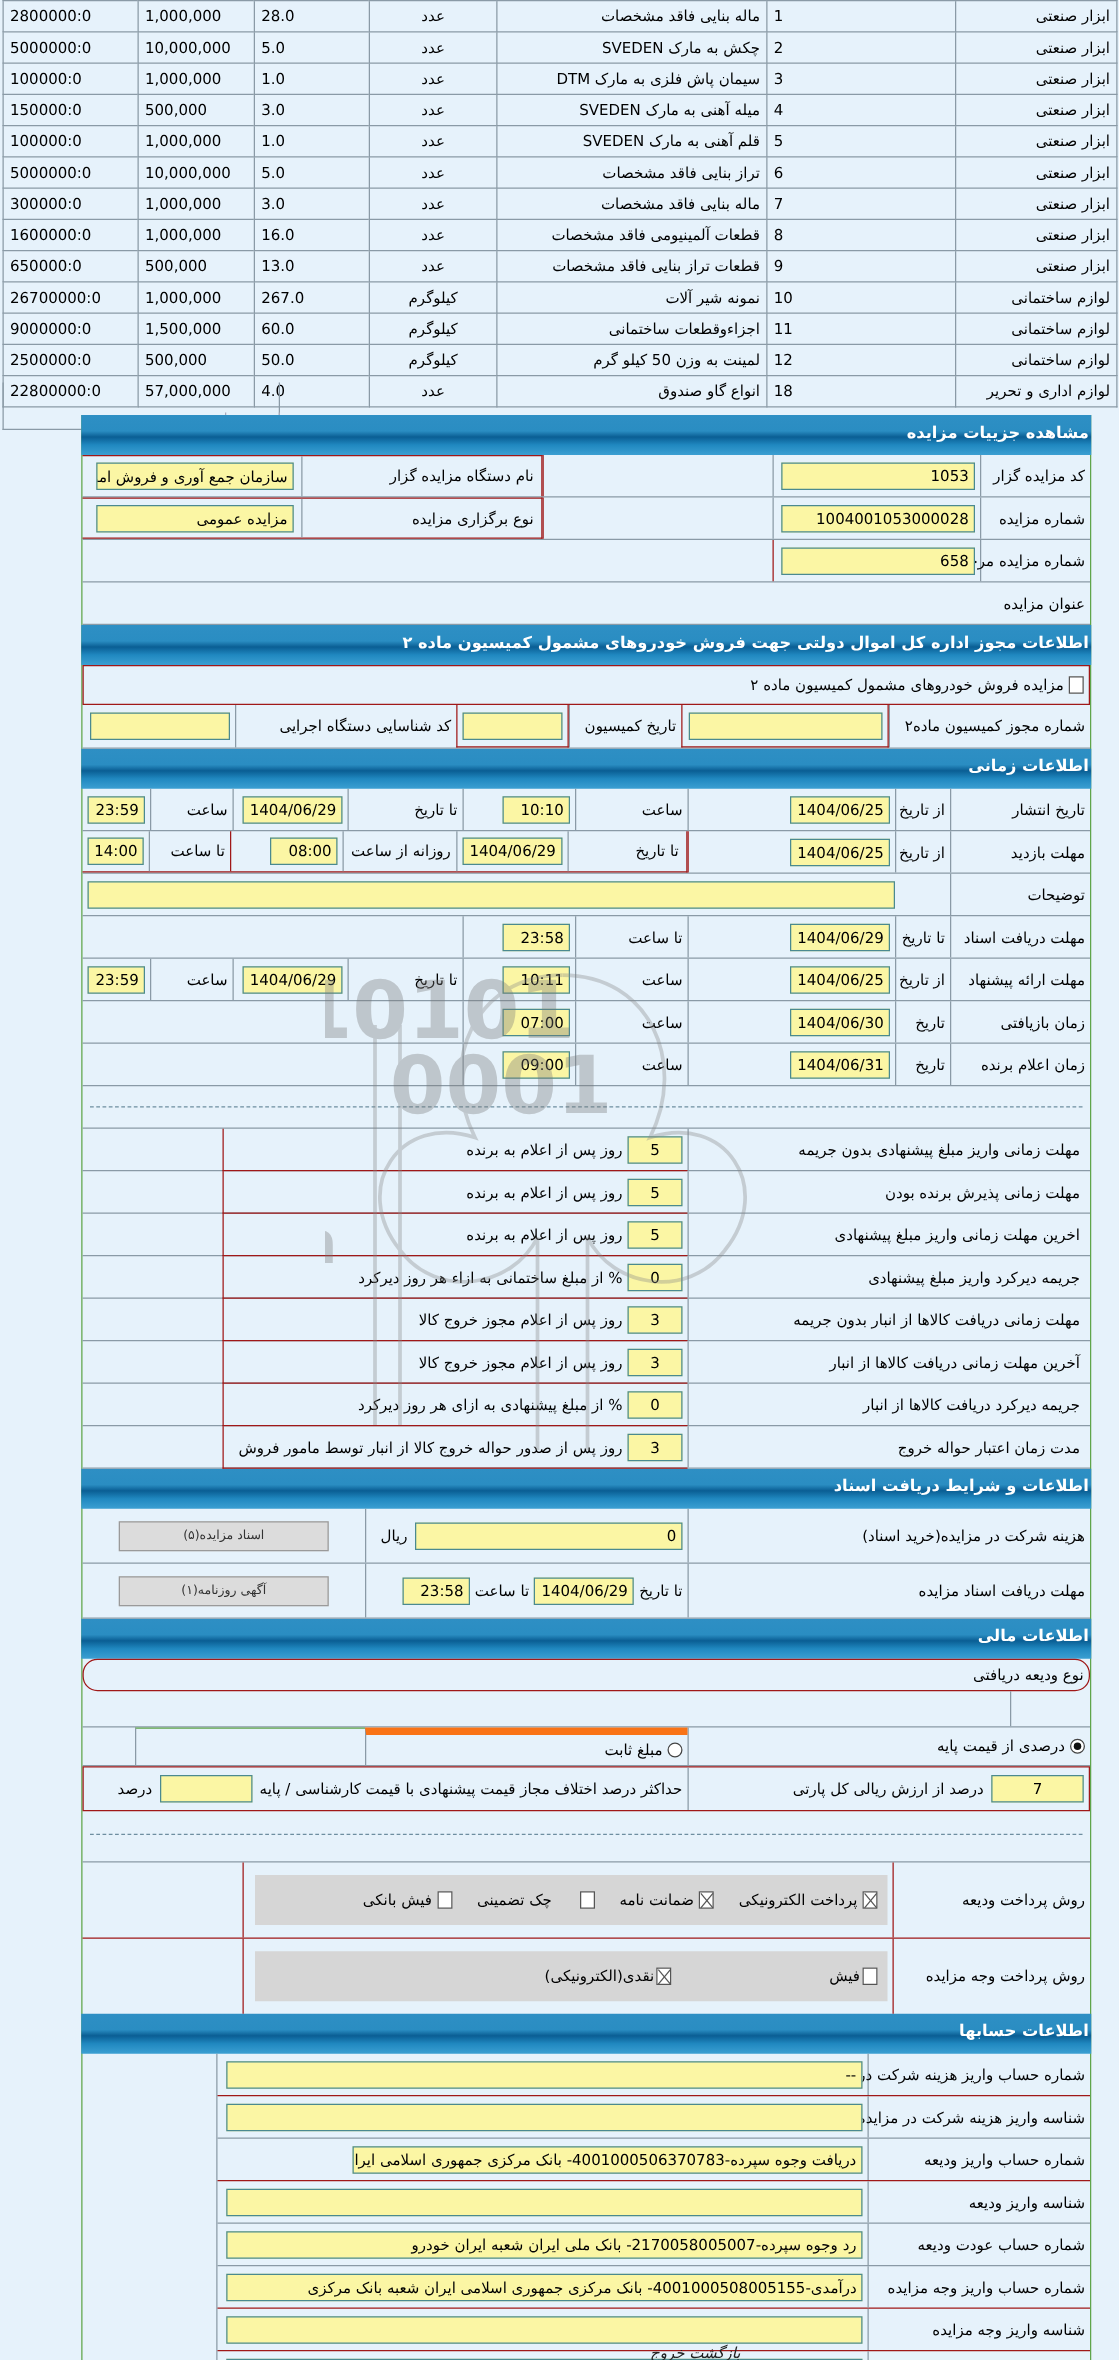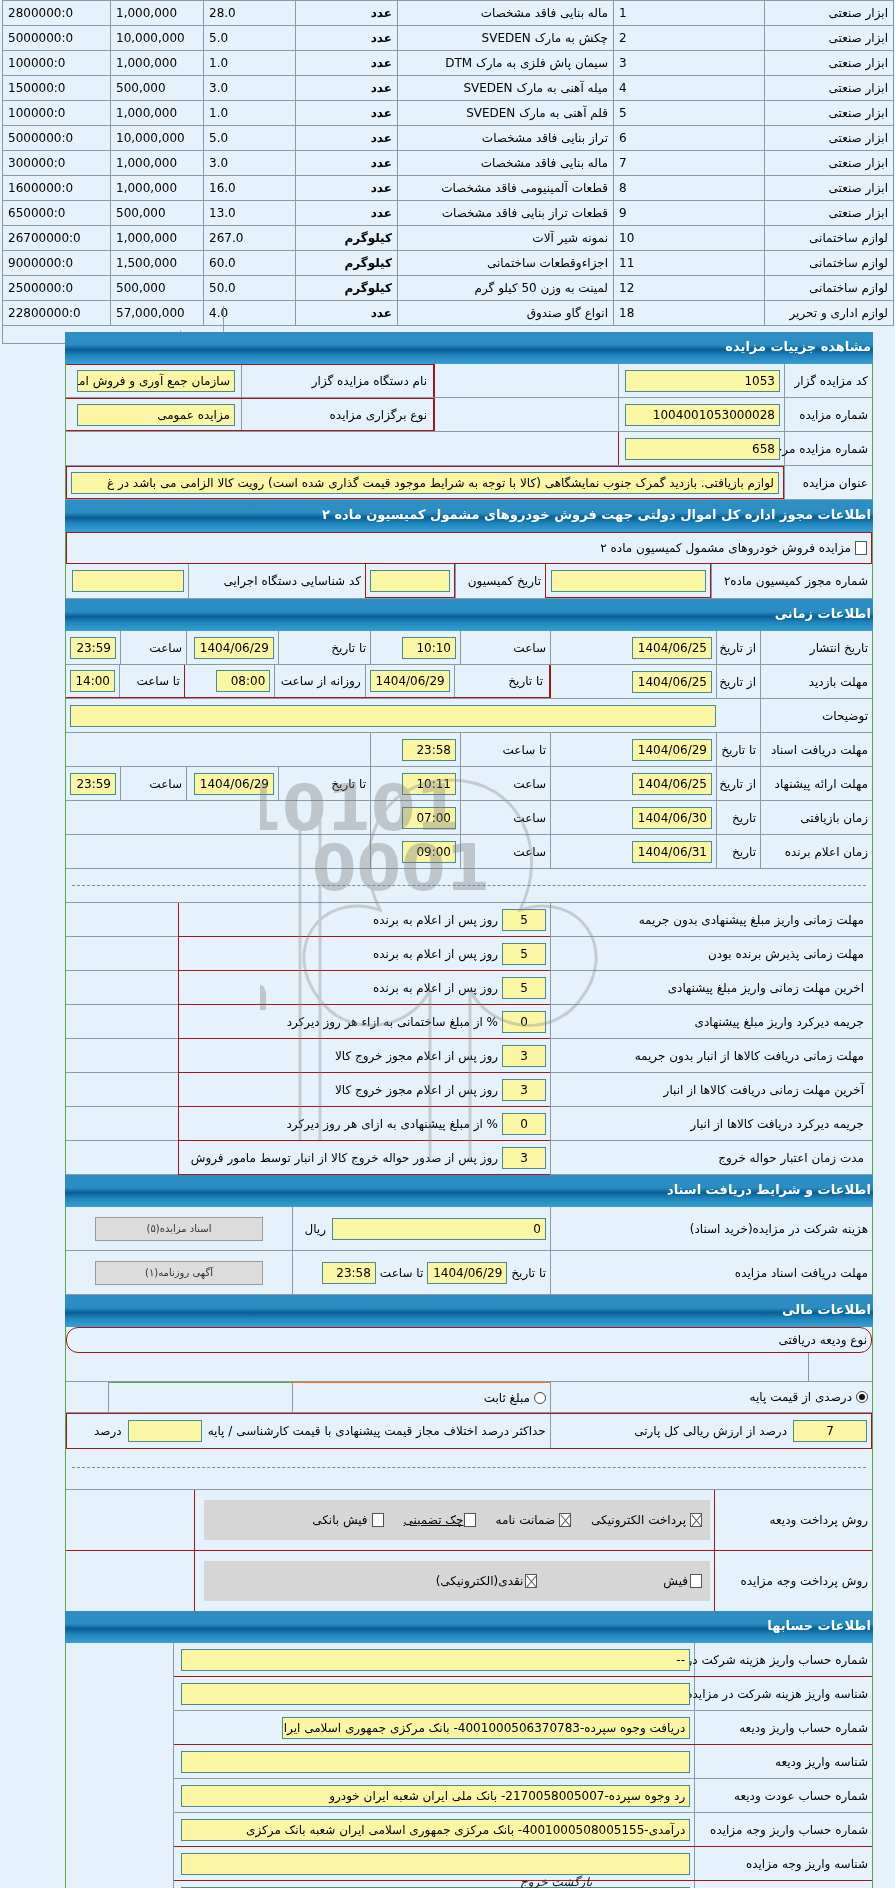--- a/index.html
+++ b/index.html
@@ -17,21 +17,21 @@
     border-collapse:collapse; table-layout:fixed;
     direction:rtl; background:#e6f2fb;
   }
   table.goods th, table.goods td {
     border:1px solid #8a9aa6; height:24px; padding:0 5px;
     font-size:12px; white-space:nowrap; overflow:hidden;
   }
   table.goods th { height:13px; background:#b6cddd; font-weight:bold; font-size:12px; vertical-align:bottom; line-height:12px;}
   table.goods td.num { text-align:left; direction:ltr; }
   table.goods td.c-ref { text-align:left; direction:ltr; }
-  table.goods td.c-unit { text-align:right;font-weight:bold; }
+  table.goods td.c-unit { text-align:center; }
   table.goods td.c-desc { text-align:right; }
   table.goods td.c-group { text-align:right; }
 
   
   .main {
     position:absolute; left:65px; width:806px; top:332px;
     border-left:1px solid #5fa54a; border-right:1px solid #5fa54a;
   }
   .section-head {
     height:32px; line-height:30px; color:#fff; font-weight:bold; font-size:13px;
@@ -243,23 +243,20 @@
   </div>
   <div class="row" style="height:33px;">
     <div class="cell" style="width:88px;">شماره مزایده مرجع</div>
     <div class="cell" style="width:166px;border-left:1px solid #a01818;">
         <div class="yel" style="width:155px;">658</div>
       </div>
     <div class="cell" style="width:552px;border-left:none;"></div>
   </div>
   <div class="row" style="height:33px;">
     <div class="cell" style="width:88px;">عنوان مزایده</div>
-    <div class="cell red-box" style="width:718px;">
-        <div class="yel rtl" style="width:708px;">لوازم بازیافتی. بازدید گمرک جنوب نمایشگاهی  (کالا با توجه به شرایط موجود قیمت گذاری شده است) رویت کالا الزامی می باشد در غ</div>
-      </div>
   </div>
 
   <div class="section-head">اطلاعات مجوز اداره کل اموال دولتی جهت فروش خودروهای مشمول کمیسیون ماده ۲</div>
   <div class="row red-box" style="height:30px;border-left:none;border-right:none;">
     <div class="cell" style="width:806px;border:none;gap:4px;">
       <span class="chk"></span>
       <span>مزایده فروش خودروهای مشمول کمیسیون ماده ۲</span>
     </div>
   </div>
   <div class="row" style="height:34px;">
@@ -479,21 +476,21 @@
     <div class="cell" style="width:806px;border:none;">نوع ودیعه دریافتی</div>
   </div>
   <div class="row" style="height:28px;border-bottom:none;">
     <div class="cell" style="width:64px;border-left:1px solid #8a9aa6;"></div>
   </div>
   <div class="row" style="height:30px;border-top:1px solid #8a9aa6;">
     <div class="cell" style="width:322px;gap:4px;">
       <span class="radio on"></span>
       <span>درصدی از قیمت پایه</span>
     </div>
-    <div class="cell" style="width:258px;gap:4px;border-top:1px solid #f97316;text-align:right;">
+    <div class="cell" style="width:258px;gap:4px;border-top:6px solid #f97316;text-align:right;">
       <span class="radio"></span>
       <span>مبلغ ثابت</span>
     </div>
     <div class="cell" style="width:184px;border-top:1px solid #5fa54a;"></div>
     <div class="cell" style="width:42px;"></div>
   </div>
   <div class="row red-box" style="height:34px;border-left:none;border-right:none;border-bottom:1px solid #8a9aa6;">
     <div class="cell" style="width:322px;gap:6px;">
       <div class="yel center" style="width:74px;">7</div>
       <span>درصد از ارزش ریالی کل پارتی</span>
@@ -512,21 +509,21 @@
     <div class="cell" style="width:520px;border-left:1px solid #a01818;">
       <div class="gray-panel" id="deposit-methods" style="width:506px;">
           <span style="display: inline-flex; align-items: center; gap: 4px; margin-left: 14px;">
             <span class="chk x"></span>
             <span>پرداخت الکترونیکی</span>
           </span>
           <span style="display: inline-flex; align-items: center; gap: 4px; margin-left: 14px;">
             <span class="chk x"></span>
             <span>ضمانت نامه</span>
           </span>
-          <span style="display: inline-flex; align-items: center; gap: 0; margin-left: 14px; text-decoration: underline;">
+          <span style="display: inline-flex; align-items: center; gap: 22px; margin-left: 14px;">
             <span class="chk"></span>
             <span>چک تضمینی</span>
           </span>
           <span style="display: inline-flex; align-items: center; gap: 4px; margin-left: 14px;">
             <span class="chk"></span>
             <span>فیش بانکی</span>
           </span>
         </div>
     </div>
     <div class="cell" style="width:128px;"></div>

